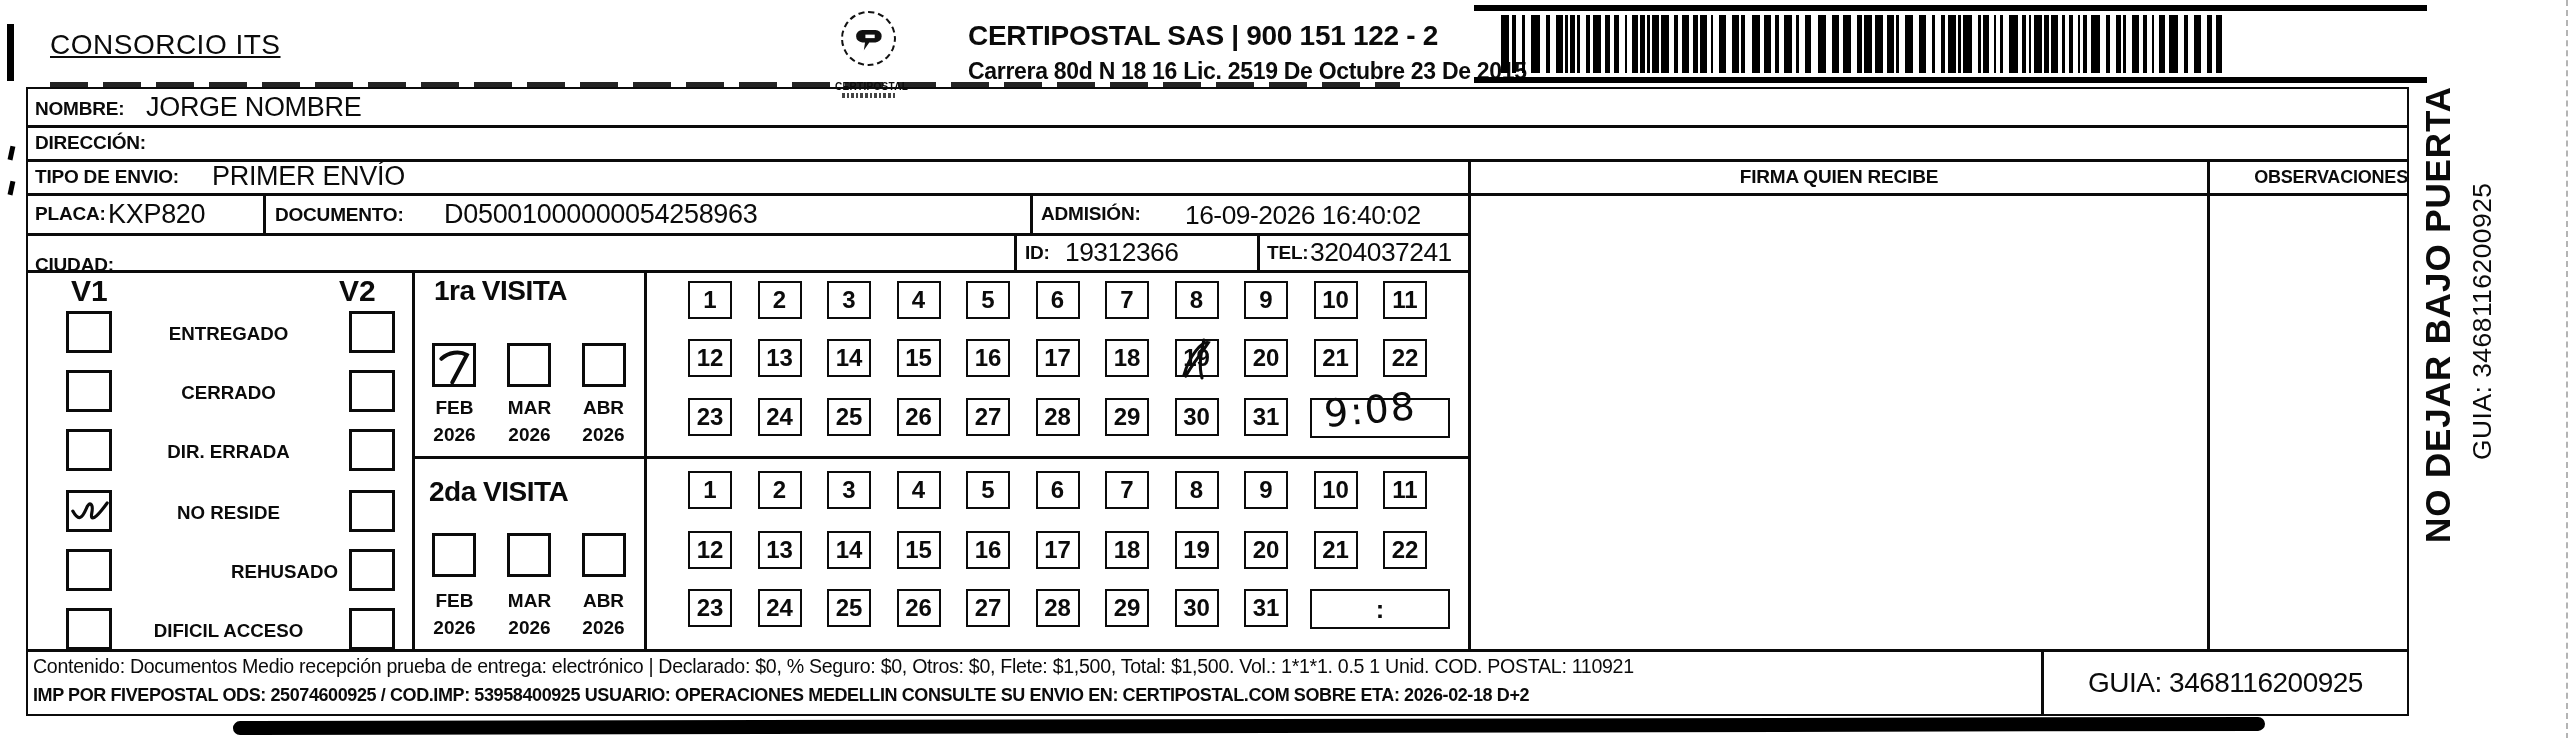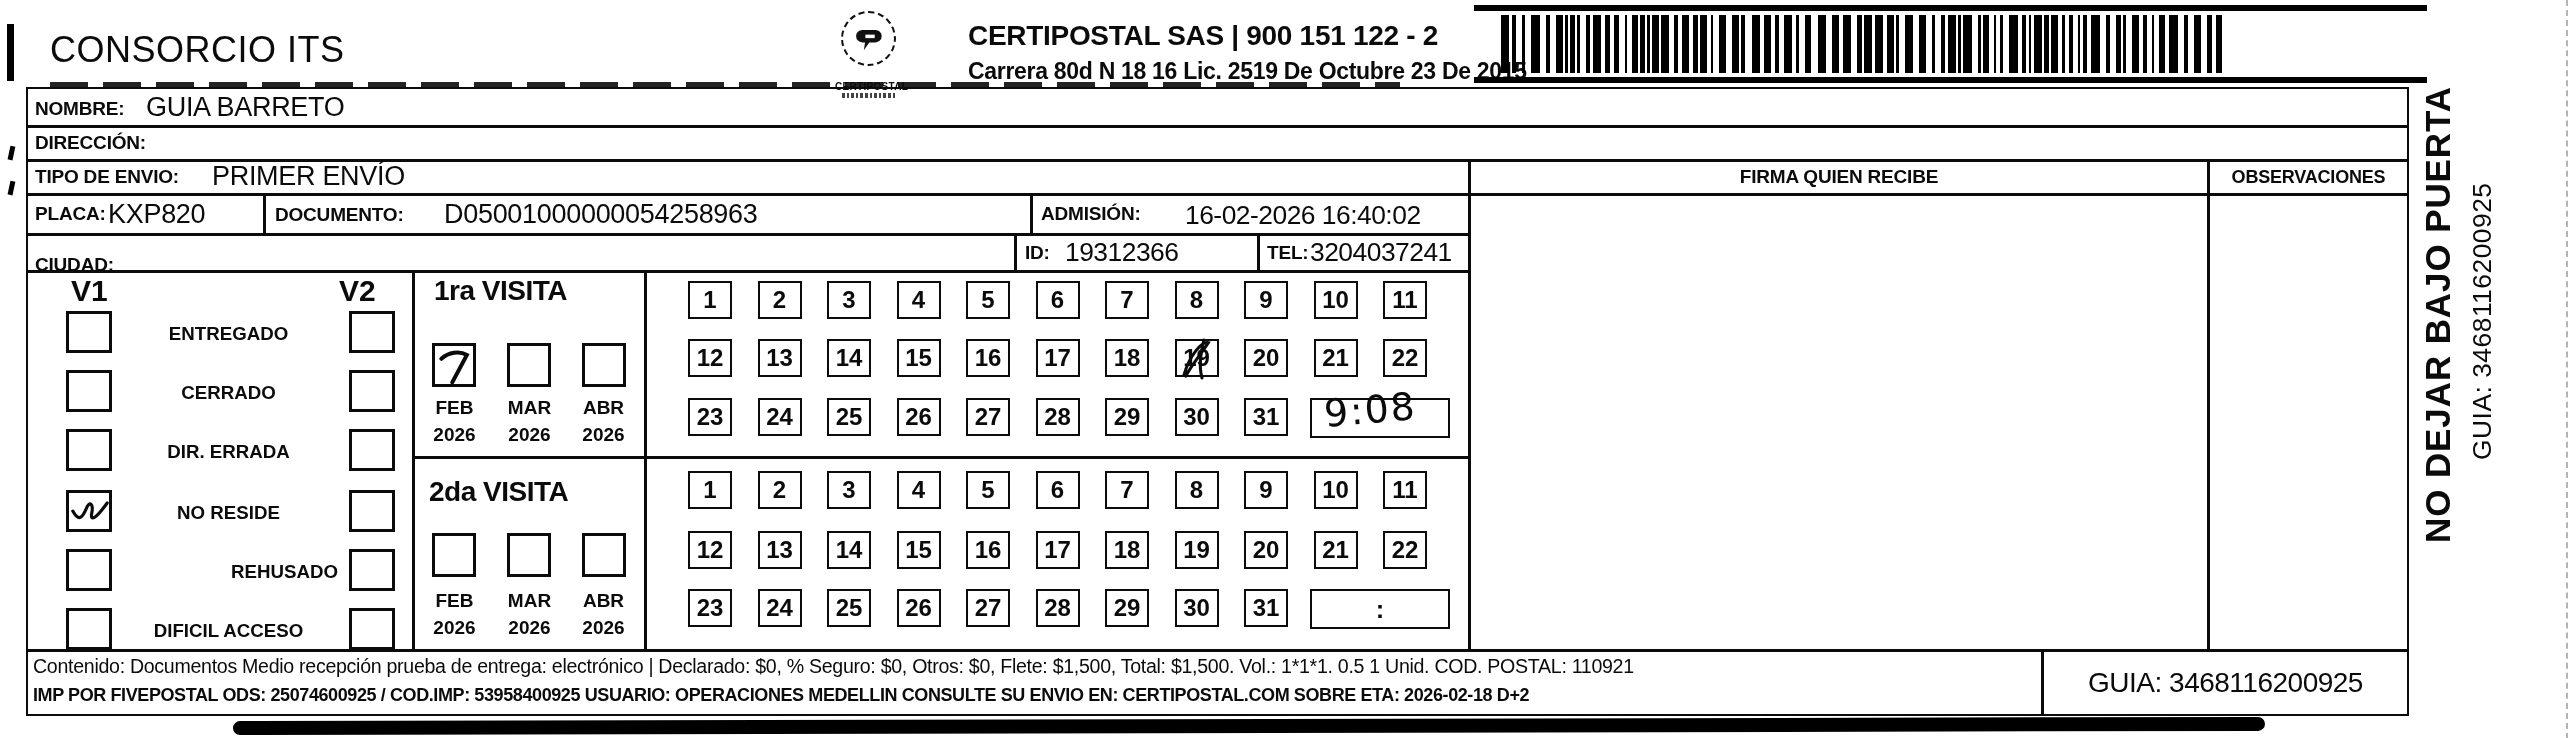--- a/index.html
+++ b/index.html
@@ -35,21 +35,21 @@
 
 <div class="page">
 
   <div class="abs" style="left:7.3px;top:24px;width:6.4px;height:57px;background:#000;"></div>
   <div class="abs" style="left:9px;top:146px;width:4.6px;height:13.7px;background:#000;transform:rotate(12deg);"></div>
   <div class="abs" style="left:9px;top:181px;width:4.6px;height:13.7px;background:#000;transform:rotate(12deg);"></div>
   <div class="dashes" style="left:50px;top:82px;width:1350px;height:5.5px;opacity:.9;"></div>
   <div class="abs" style="left:233px;top:719px;width:2032px;height:13.7px;background:#000;border-radius:7.3px;transform:rotate(-0.12deg);"></div>
   <div class="abs" style="left:2566px;top:0;height:739px;width:0;border-left:2.7px dashed #777;opacity:.55;"></div>
 
-  <div class="abs" style="left:50px;top:29px;font-size:36px;letter-spacing:0.5px;white-space:nowrap;">CONSORCIO ITS</div>
+  <div class="abs" style="left:50px;top:29px;font-size:28px;letter-spacing:0.5px;white-space:nowrap;text-decoration:underline;">CONSORCIO ITS</div>
 
   <div class="abs" style="left:835px;top:11px;width:67px;text-align:center;">
     <div style="width:51px;height:51px;border:2.7px dashed #111;border-radius:50%;margin:0 auto;display:flex;align-items:center;justify-content:center;">
       <svg width="31" height="31" viewBox="0 0 40 40">
         <path d="M12 9 h17 a8 8 0 0 1 0 16 h-8 l-7 10 l1.5-10 h-3.5 a8 8 0 0 1 0-16 z" fill="#111"></path>
         <rect x="16" y="15" width="12" height="4.5" fill="#fff"></rect>
       </svg>
     </div>
     <div style="font-size:10px;font-weight:bold;margin-top:15px;letter-spacing:0.3px;">CERTIPOSTAL</div>
     <div style="height:5.5px;width:53px;margin:0.9px auto 0;background:repeating-linear-gradient(90deg,#444 0 2.7px,transparent 2.7px 4.6px);"></div>
@@ -75,33 +75,33 @@
   <div class="ln" style="left:1030px;top:193px;width:2.7px;height:42px;"></div>
   <div class="ln" style="left:1014px;top:233px;width:2.7px;height:40px;"></div>
   <div class="ln" style="left:1257px;top:233px;width:2.7px;height:40px;"></div>
   <div class="ln" style="left:1468px;top:159px;width:2.7px;height:493px;"></div>
   <div class="ln" style="left:2207px;top:159px;width:2.7px;height:493px;"></div>
   <div class="ln" style="left:412px;top:270px;width:2.7px;height:382px;"></div>
   <div class="ln" style="left:644px;top:270px;width:2.7px;height:382px;"></div>
   <div class="ln" style="left:2041px;top:649px;width:2.7px;height:67px;"></div>
 
   <span class="abs lbl" style="left:35px;top:98px;">NOMBRE:</span>
-  <span class="abs val" style="left:146px;top:92px;">GUIA BARRETO</span>
+  <span class="abs val" style="left:146px;top:92px;">JORGE NOMBRE</span>
 
   <span class="abs lbl" style="left:35px;top:132px;">DIRECCIÓN:</span>
 
   <span class="abs lbl" style="left:35px;top:166px;">TIPO DE ENVIO:</span>
   <span class="abs val" style="left:212px;top:161px;">PRIMER ENVÍO</span>
 
   <span class="abs lbl" style="left:35px;top:203px;">PLACA:</span>
   <span class="abs val" style="left:108px;top:199px;">KXP820</span>
   <span class="abs lbl" style="left:275px;top:204px;">DOCUMENTO:</span>
   <span class="abs val" style="left:444px;top:199px;">D05001000000054258963</span>
   <span class="abs lbl" style="left:1041px;top:203px;">ADMISIÓN:</span>
-  <span class="abs val29" style="left:1185px;top:200px;">16-02-2026 16:40:02</span>
+  <span class="abs val29" style="left:1185px;top:200px;">16-09-2026 16:40:02</span>
 
   <span class="abs lbl" style="left:35px;top:254px;">CIUDAD:</span>
   <span class="abs lbl" style="left:1025px;top:242px;">ID:</span>
   <span class="abs val29" style="left:1065px;top:237px;">19312366</span>
   <span class="abs lbl" style="left:1267px;top:242px;">TEL:</span>
   <span class="abs val29" style="left:1310px;top:237px;">3204037241</span>
 
   <span class="abs" style="left:71px;top:274px;font-size:30px;font-weight:bold;">V1</span>
   <span class="abs" style="left:339px;top:274px;font-size:30px;font-weight:bold;">V2</span>
 
@@ -355,21 +355,21 @@
       </div>
       <div class="cal-cell">
         <span>31</span>
       </div>
     </div>
   <div class="timebox" style="left:1310px;top:589px;display:flex;align-items:center;justify-content:center;">
     <span style="font-size:25.5px;font-weight:bold;">:</span>
   </div>
 
   <div class="colhead" style="left:1471px;top:166px;width:736px;font-size:19px;">FIRMA QUIEN RECIBE</div>
-  <div class="colhead" style="left:2209px;top:167px;width:199px;font-size:18px;">OBSERVACIONES</div>
+  <div class="colhead" style="left:2209px;top:167px;width:199px;font-size:18px;text-align:right;">OBSERVACIONES</div>
   <div class="abs" style="left:1471px;top:196px;width:736px;height:453px;"></div>
   <div class="abs" style="left:2209px;top:196px;width:199px;height:453px;"></div>
 
   <div class="abs" style="left:33px;top:655px;font-size:19.6px;white-space:nowrap;letter-spacing:-0.3px;">Contenido: Documentos Medio recepción prueba de entrega: electrónico | Declarado: $0, % Seguro: $0, Otros: $0, Flete: $1,500, Total: $1,500. Vol.: 1*1*1. 0.5  1 Unid. COD. POSTAL: 110921</div>
   <div class="abs" style="left:33px;top:685px;font-size:18px;font-weight:bold;white-space:nowrap;letter-spacing:-0.4px;">IMP POR FIVEPOSTAL ODS: 25074600925 / COD.IMP: 53958400925 USUARIO: OPERACIONES MEDELLIN CONSULTE SU ENVIO EN: CERTIPOSTAL.COM SOBRE ETA: 2026-02-18 D+2</div>
   <div class="abs" style="left:2043px;top:652px;width:365px;height:61px;display:flex;align-items:center;justify-content:center;">
     <span style="font-size:28px;letter-spacing:-0.5px;white-space:nowrap;">GUIA: 3468116200925</span>
   </div>
 
   <span class="vert" style="left:2418px;top:543px;font-size:35px;font-weight:bold;letter-spacing:0.9px;">NO DEJAR BAJO PUERTA</span>

